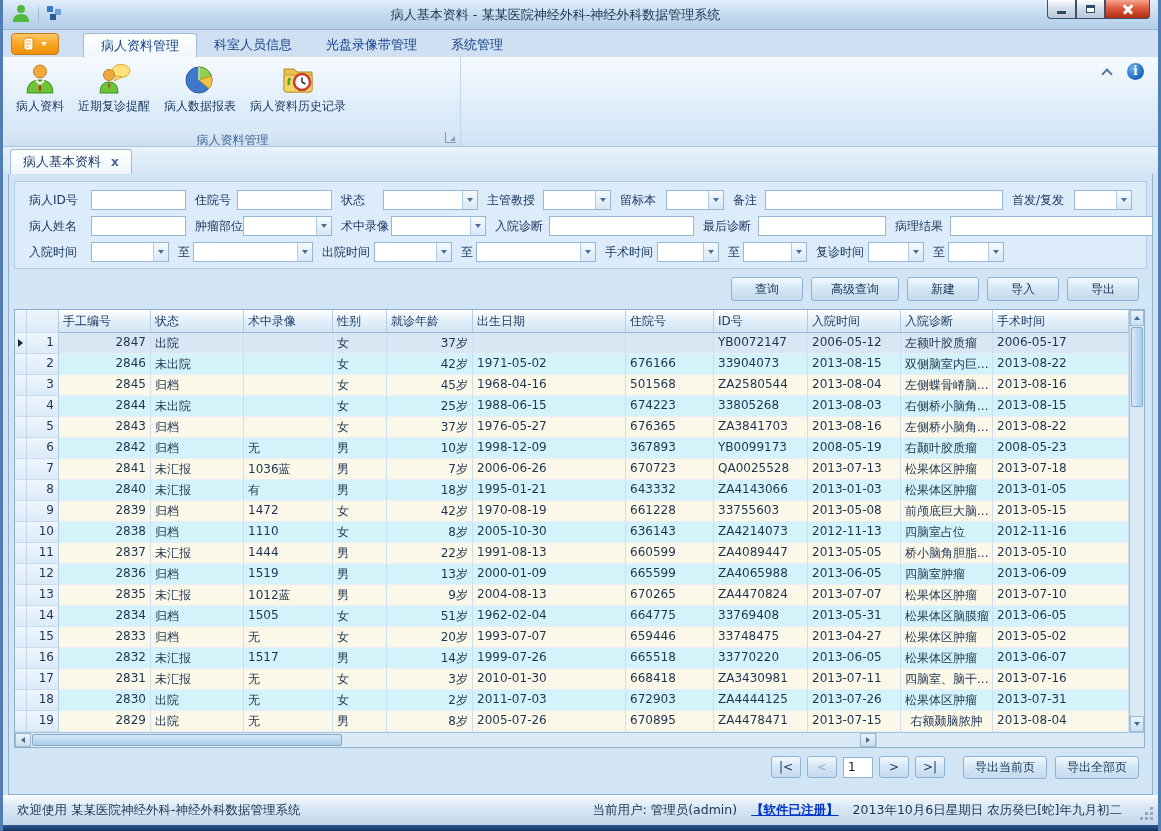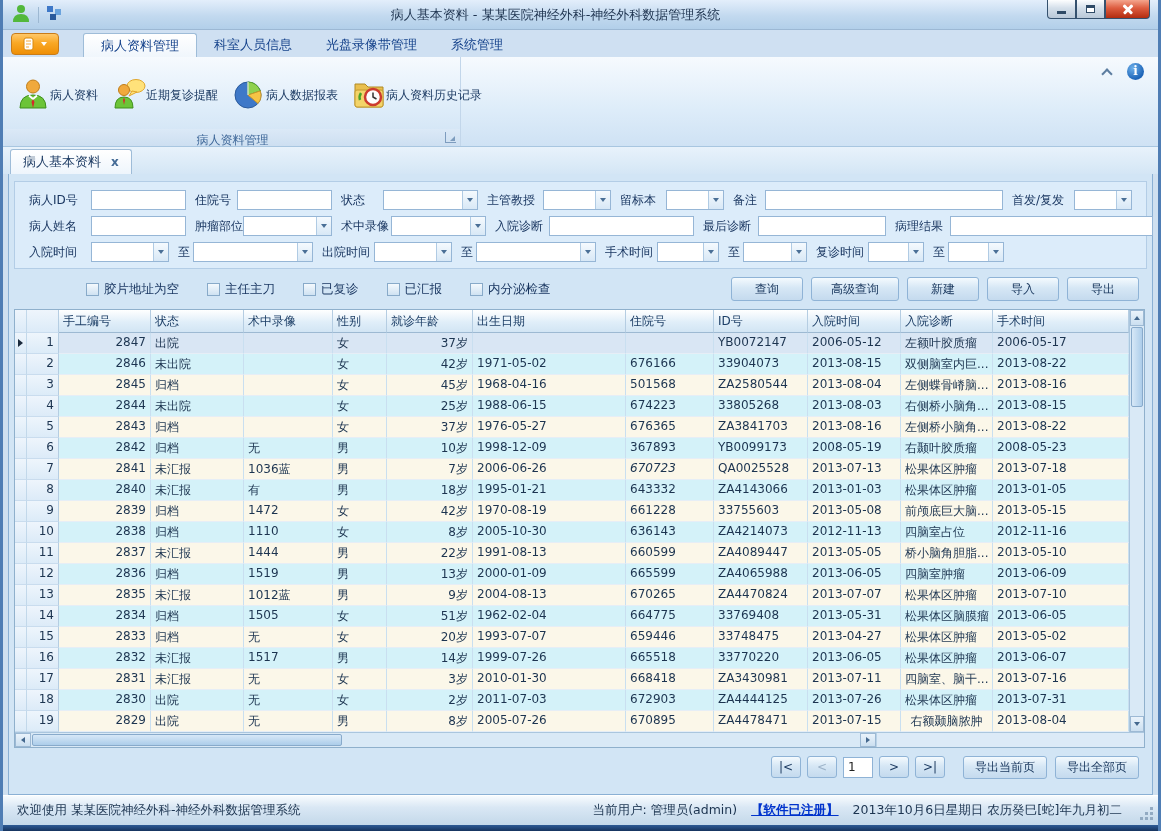--- a/index.html
+++ b/index.html
@@ -37,21 +37,21 @@
   #ribbon-tabs { display:flex; margin-left:24px; }
   .rtab { padding:0 17px; height:24px; line-height:24px; font-size:13px; color:#15428b; }
   .rtab.active { background:linear-gradient(#ffffff,#f0f6fc); border:1px solid #9ebcd8; border-bottom:none;
                  border-radius:3px 3px 0 0; }
 
   
   .ribbon { height:90px; background:linear-gradient(#f6fafe,#ddecf9 60%,#cfe2f4);
             border-bottom:1px solid #a8c6e0; position:relative; }
   .ribbon-group { position:absolute; left:2px; top:0; width:456px; height:89px; border-right:1px solid #c2d6ea; }
   #ribbon-group-buttons { display:flex; height:71px; padding:2px 2px 0 4px; }
-  .bigbtn { display:flex; align-items:center; justify-content:flex-start;
+  .bigbtn { display:flex; flex-direction:column; align-items:center; justify-content:flex-start;
             padding:3px 7px 0; border-radius:3px; }
   .bigicon { width:34px; height:34px; margin-bottom:2px; }
   .biglabel { font-size:12px; color:#1e3c64; white-space:nowrap; }
   .group-footer { position:absolute; bottom:0; left:0; right:0; height:17px;
                   background:linear-gradient(#dbe9f7,#cddff1); text-align:center; }
   .group-footer span { font-size:12px; color:#3f6899; line-height:17px; }
   .launcher { position:absolute; right:4px; bottom:3px; width:11px; height:11px;
               border-left:1px solid #7d9cbe; border-bottom:1px solid #7d9cbe; }
   .launcher i { position:absolute; right:1px; bottom:1px; width:0; height:0;
                 border-bottom:5px solid #7d9cbe; border-left:5px solid transparent; }
@@ -383,42 +383,20 @@
           <span class="flabel" style="width: 15px;">至</span>
           <div class="fselect" style="width: 56px;">
             <span class="dropbtn">
               <i class="tri-down"></i>
             </span>
           </div>
         </div>
       </div>
 
     <div class="toolbar-row">
-      <div id="checkbox-row" style="display:flex;">
-          <label class="chk">
-            <span class="chkbox"></span>
-            <span class="chklabel">胶片地址为空</span>
-          </label>
-          <label class="chk">
-            <span class="chkbox"></span>
-            <span class="chklabel">主任主刀</span>
-          </label>
-          <label class="chk">
-            <span class="chkbox"></span>
-            <span class="chklabel">已复诊</span>
-          </label>
-          <label class="chk">
-            <span class="chkbox"></span>
-            <span class="chklabel">已汇报</span>
-          </label>
-          <label class="chk">
-            <span class="chkbox"></span>
-            <span class="chklabel">内分泌检查</span>
-          </label>
-        </div>
       <div id="action-buttons">
           <button class="act-btn">查询</button>
           <button class="act-btn wide">高级查询</button>
           <button class="act-btn">新建</button>
           <button class="act-btn">导入</button>
           <button class="act-btn">导出</button>
         </div>
     </div>
 
     <div class="grid-area">
@@ -536,21 +514,21 @@
               </div>
               <div class="g-row cream">
                 <div class="g-cell g-ind" style="width: 12px;"></div>
                 <div class="g-cell g-num" style="width: 32px;">7</div>
                 <div class="g-cell al-r" style="width: 92px;">2841</div>
                 <div class="g-cell" style="width: 93px;">未汇报</div>
                 <div class="g-cell" style="width: 89px;">1036蓝</div>
                 <div class="g-cell" style="width: 54px;">男</div>
                 <div class="g-cell al-r" style="width: 86px;">7岁</div>
                 <div class="g-cell" style="width: 153px;">2006-06-26</div>
-                <div class="g-cell" style="width: 88px; font-style: italic;">670723</div>
+                <div class="g-cell" style="width: 88px;">670723</div>
                 <div class="g-cell" style="width: 94px;">QA0025528</div>
                 <div class="g-cell" style="width: 93px;">2013-07-13</div>
                 <div class="g-cell" style="width: 92px;">松果体区肿瘤</div>
                 <div class="g-cell" style="width: 136px;">2013-07-18</div>
               </div>
               <div class="g-row cyan">
                 <div class="g-cell g-ind" style="width: 12px;"></div>
                 <div class="g-cell g-num" style="width: 32px;">8</div>
                 <div class="g-cell al-r" style="width: 92px;">2840</div>
                 <div class="g-cell" style="width: 93px;">未汇报</div>

